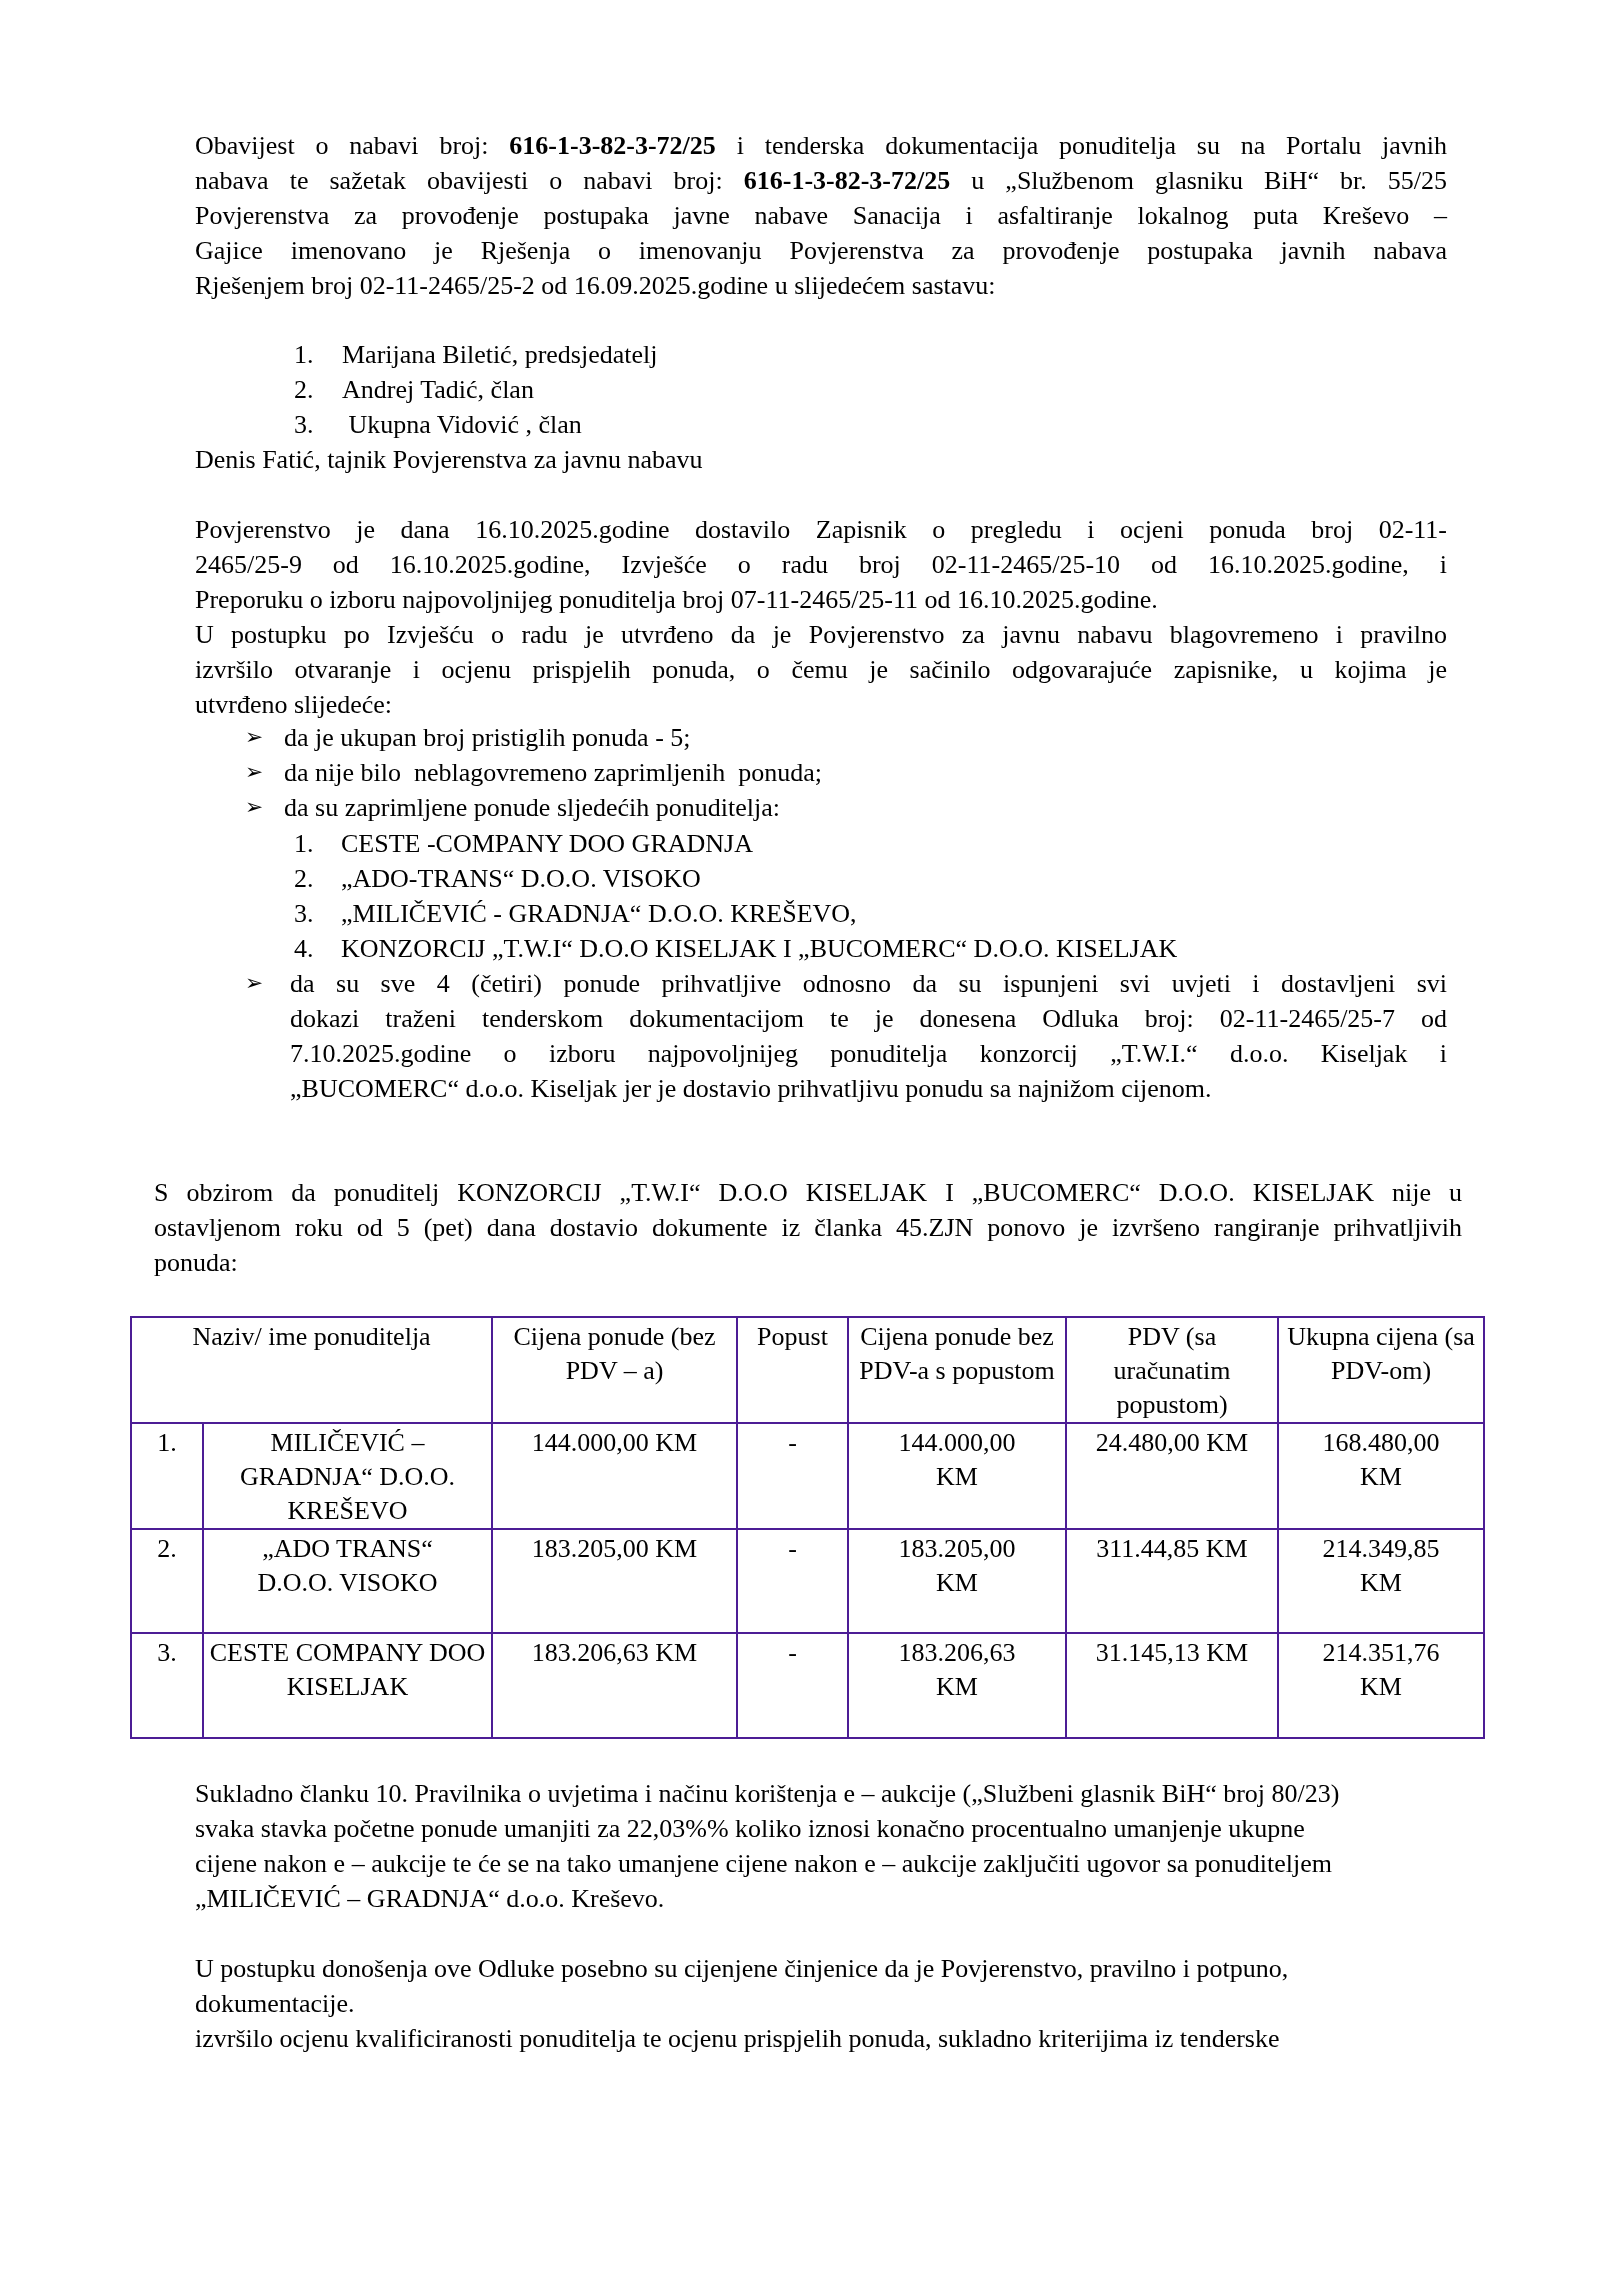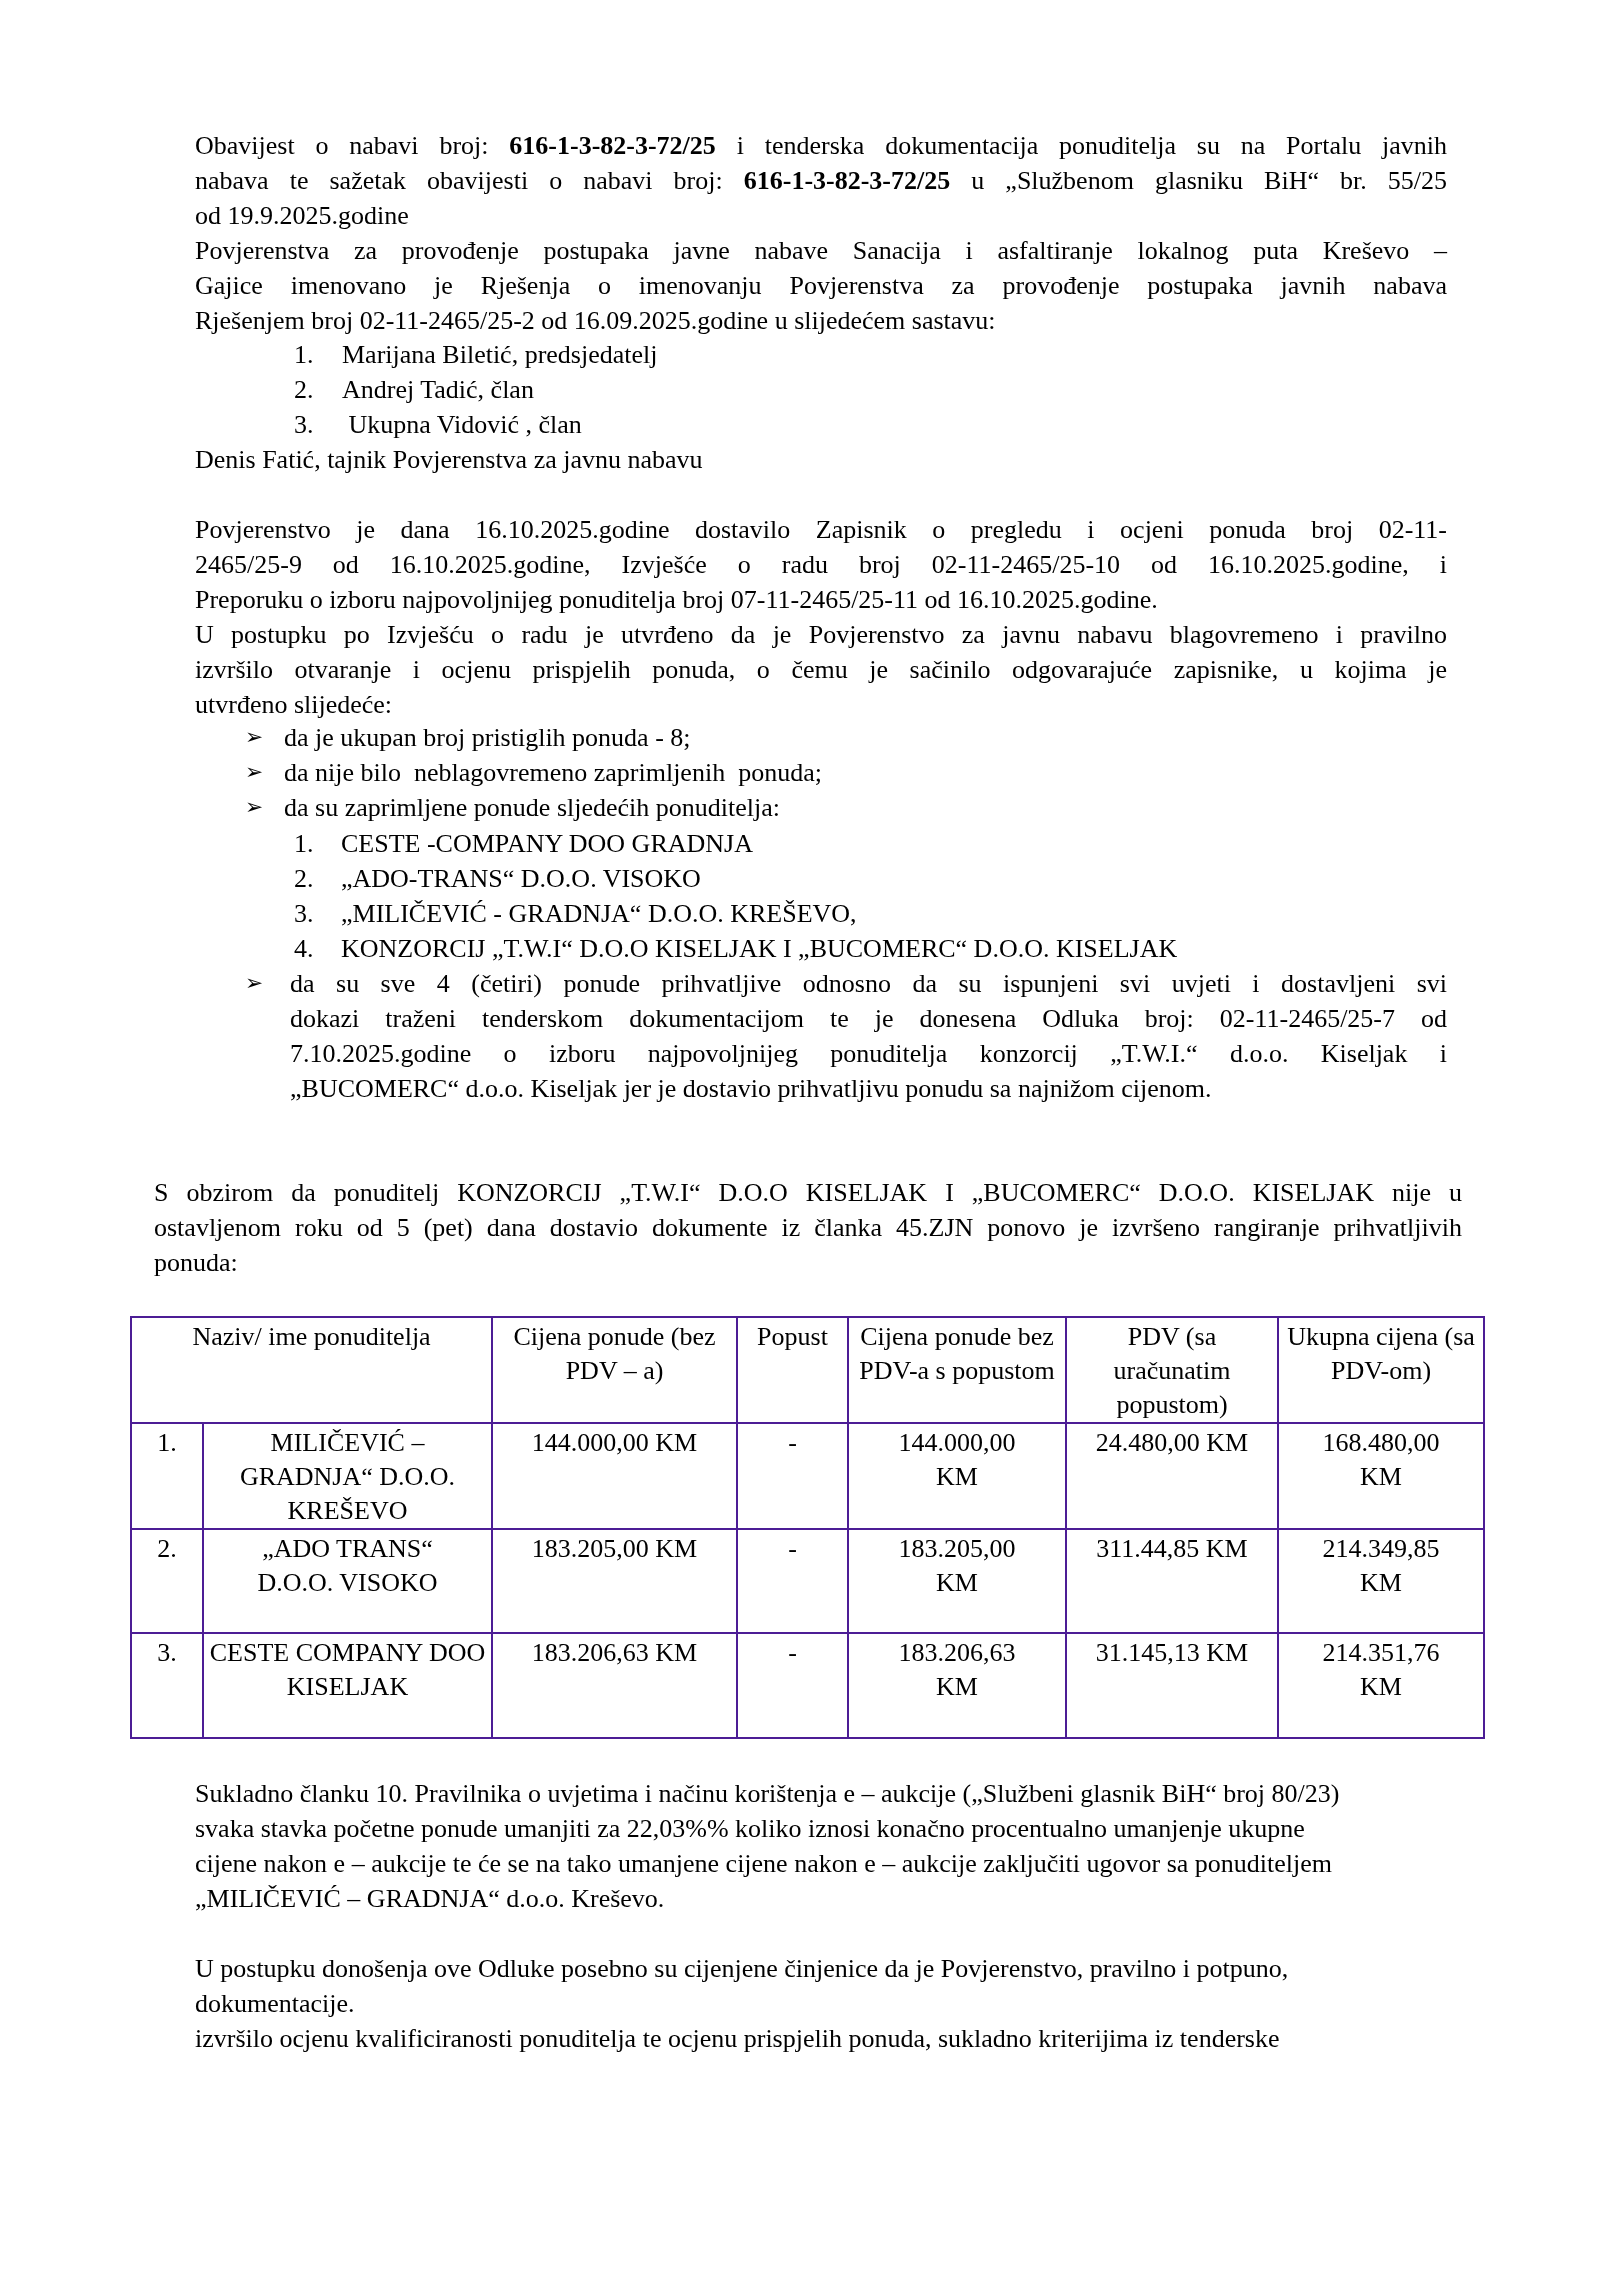--- a/index.html
+++ b/index.html
@@ -16,21 +16,20 @@
     .arrow { position: absolute; left: 0; font-size: 21.6px; }
     table.offers { position: absolute; left: 130px; top: 1316px; border-collapse: collapse; table-layout: fixed; width: 1352px; }
     table.offers td, table.offers th { border: 2px solid #4c1d95; vertical-align: top; text-align: center; font-weight: normal; padding: 2px 3.9px 0 3.9px; line-height: 34px; font-size: 26px; }
   </style>
 </head>
 <body>
 
 <div class="block" style="left:195px; top:128px; width:1252px;">
   <span class="jline"><span>Obavijest o nabavi broj: </span><b>616-1-3-82-3-72/25</b><span> i tenderska dokumentacija  ponuditelja su na Portalu javnih</span></span>
   <span class="jline"><span>nabava te sažetak obavijesti o nabavi broj: </span><b>616-1-3-82-3-72/25</b><span>  u „Službenom glasniku BiH“ br. 55/25</span></span>
-  <span class="line">od 19.9.2025.godine</span>
   <span class="jline">Povjerenstva za provođenje postupaka javne nabave Sanacija i asfaltiranje lokalnog puta Kreševo –</span>
   <span class="jline">Gajice imenovano je Rješenja o imenovanju Povjerenstva za provođenje postupaka javnih nabava</span>
   <span class="line">Rješenjem broj 02-11-2465/25-2 od 16.09.2025.godine u slijedećem sastavu:</span>
 </div>
 
 <div class="numlist" style="left:294px; top:337px; width:784px;">
   <div class="li">
       <span class="num">1.</span>
       <span class="txt" style="left:48px">Marijana Biletić, predsjedatelj</span>
     </div>
@@ -51,21 +50,21 @@
   <span class="jline">2465/25-9  od 16.10.2025.godine, Izvješće o radu broj 02-11-2465/25-10 od 16.10.2025.godine, i</span>
   <span class="line">Preporuku o izboru najpovoljnijeg ponuditelja broj 07-11-2465/25-11 od 16.10.2025.godine.</span>
   <span class="jline">U postupku po Izvješću o radu je utvrđeno da je Povjerenstvo za javnu nabavu blagovremeno i pravilno</span>
   <span class="jline">izvršilo otvaranje i ocjenu prispjelih ponuda, o čemu je sačinilo odgovarajuće zapisnike, u kojima je</span>
   <span class="line">utvrđeno slijedeće:</span>
 </div>
 
 <div class="numlist" style="left:245px; top:720px; width:1078px;">
   <div class="li">
       <span class="arrow">➢</span>
-      <span class="txt" style="left:39px">da je ukupan broj pristiglih ponuda - 8;</span>
+      <span class="txt" style="left:39px">da je ukupan broj pristiglih ponuda - 5;</span>
     </div>
   <div class="li">
       <span class="arrow">➢</span>
       <span class="txt" style="left:39px; white-space:pre">da nije bilo  neblagovremeno zaprimljenih  ponuda;</span>
     </div>
   <div class="li">
       <span class="arrow">➢</span>
       <span class="txt" style="left:39px">da su zaprimljene ponude sljedećih ponuditelja:</span>
     </div>
 </div>

